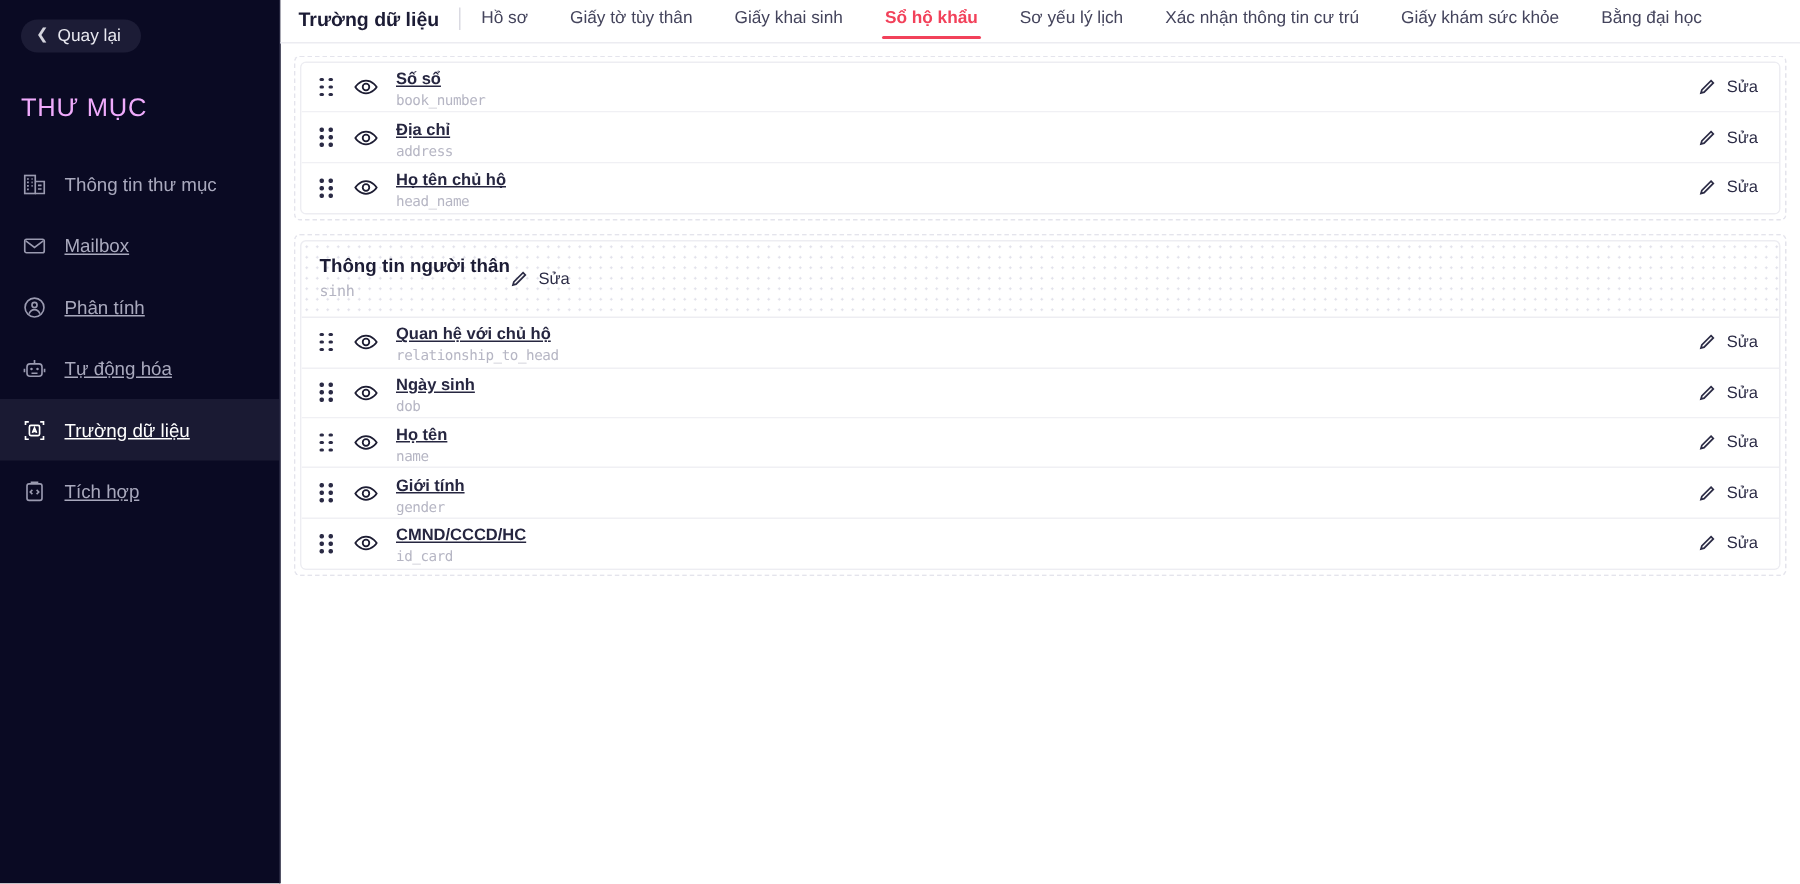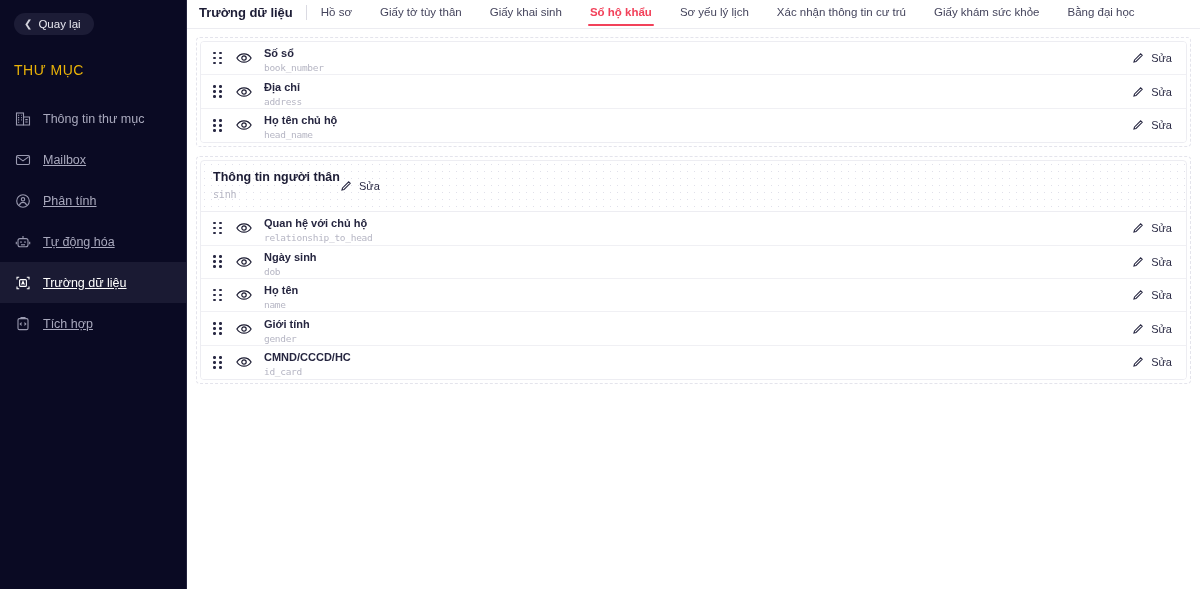--- a/index.html
+++ b/index.html
@@ -30,22 +30,22 @@
     background: #1c1c36;
     border-radius: 14px;
     color: #e8e8f0;
     font-size: 11.5px;
     cursor: pointer;
     user-select: none;
   }
   .back-btn .chev { font-size: 10px; line-height: 1; opacity: .9; }
   .brand {
     margin: 27px 16px 0 14px;
-    color: #eab308;
-    font-size: 14px;
+    color: #f0abfc;
+    font-size: 17px;
     letter-spacing: .5px;
     font-weight: 400;
   }
   .nav { margin-top: 20px; }
   .nav-item {
     display: flex;
     align-items: center;
     gap: 12px;
     height: 41px;
     padding-left: 14px;
@@ -147,21 +147,21 @@
     grid-template-rows: repeat(3, 3px);
     gap: 2px 3px;
     align-content: center;
     cursor: grab;
     flex: 0 0 12px;
   }
   .drag i { width: 2.6px; height: 2.6px; background: #2b2b45; border-radius: 50%; display: block; }
   .eye { margin-left: 10px; width: 17px; height: 17px; flex: 0 0 17px; display: flex; align-items: center; justify-content: center; cursor: pointer; }
   .eye svg { width: 16px; height: 16px; display: block; }
   .row .txt { margin-left: 12px; min-width: 0; flex: 1; }
-  .row-label { font-size: 11px; font-weight: bold; color: #262640; line-height: 1.25; }
+  .row-label { font-size: 11px; font-weight: bold; color: #262640; line-height: 1.25; text-decoration: underline; }
   .row-key { font-size: 9.5px; color: #b6b6c4; font-family: "DejaVu Sans Mono", monospace; margin-top: 1px; letter-spacing: -.3px; }
 
   .edit {
     display: inline-flex;
     align-items: center;
     gap: 7px;
     color: #2b2b45;
     font-size: 11px;
     cursor: pointer;
     white-space: nowrap;

